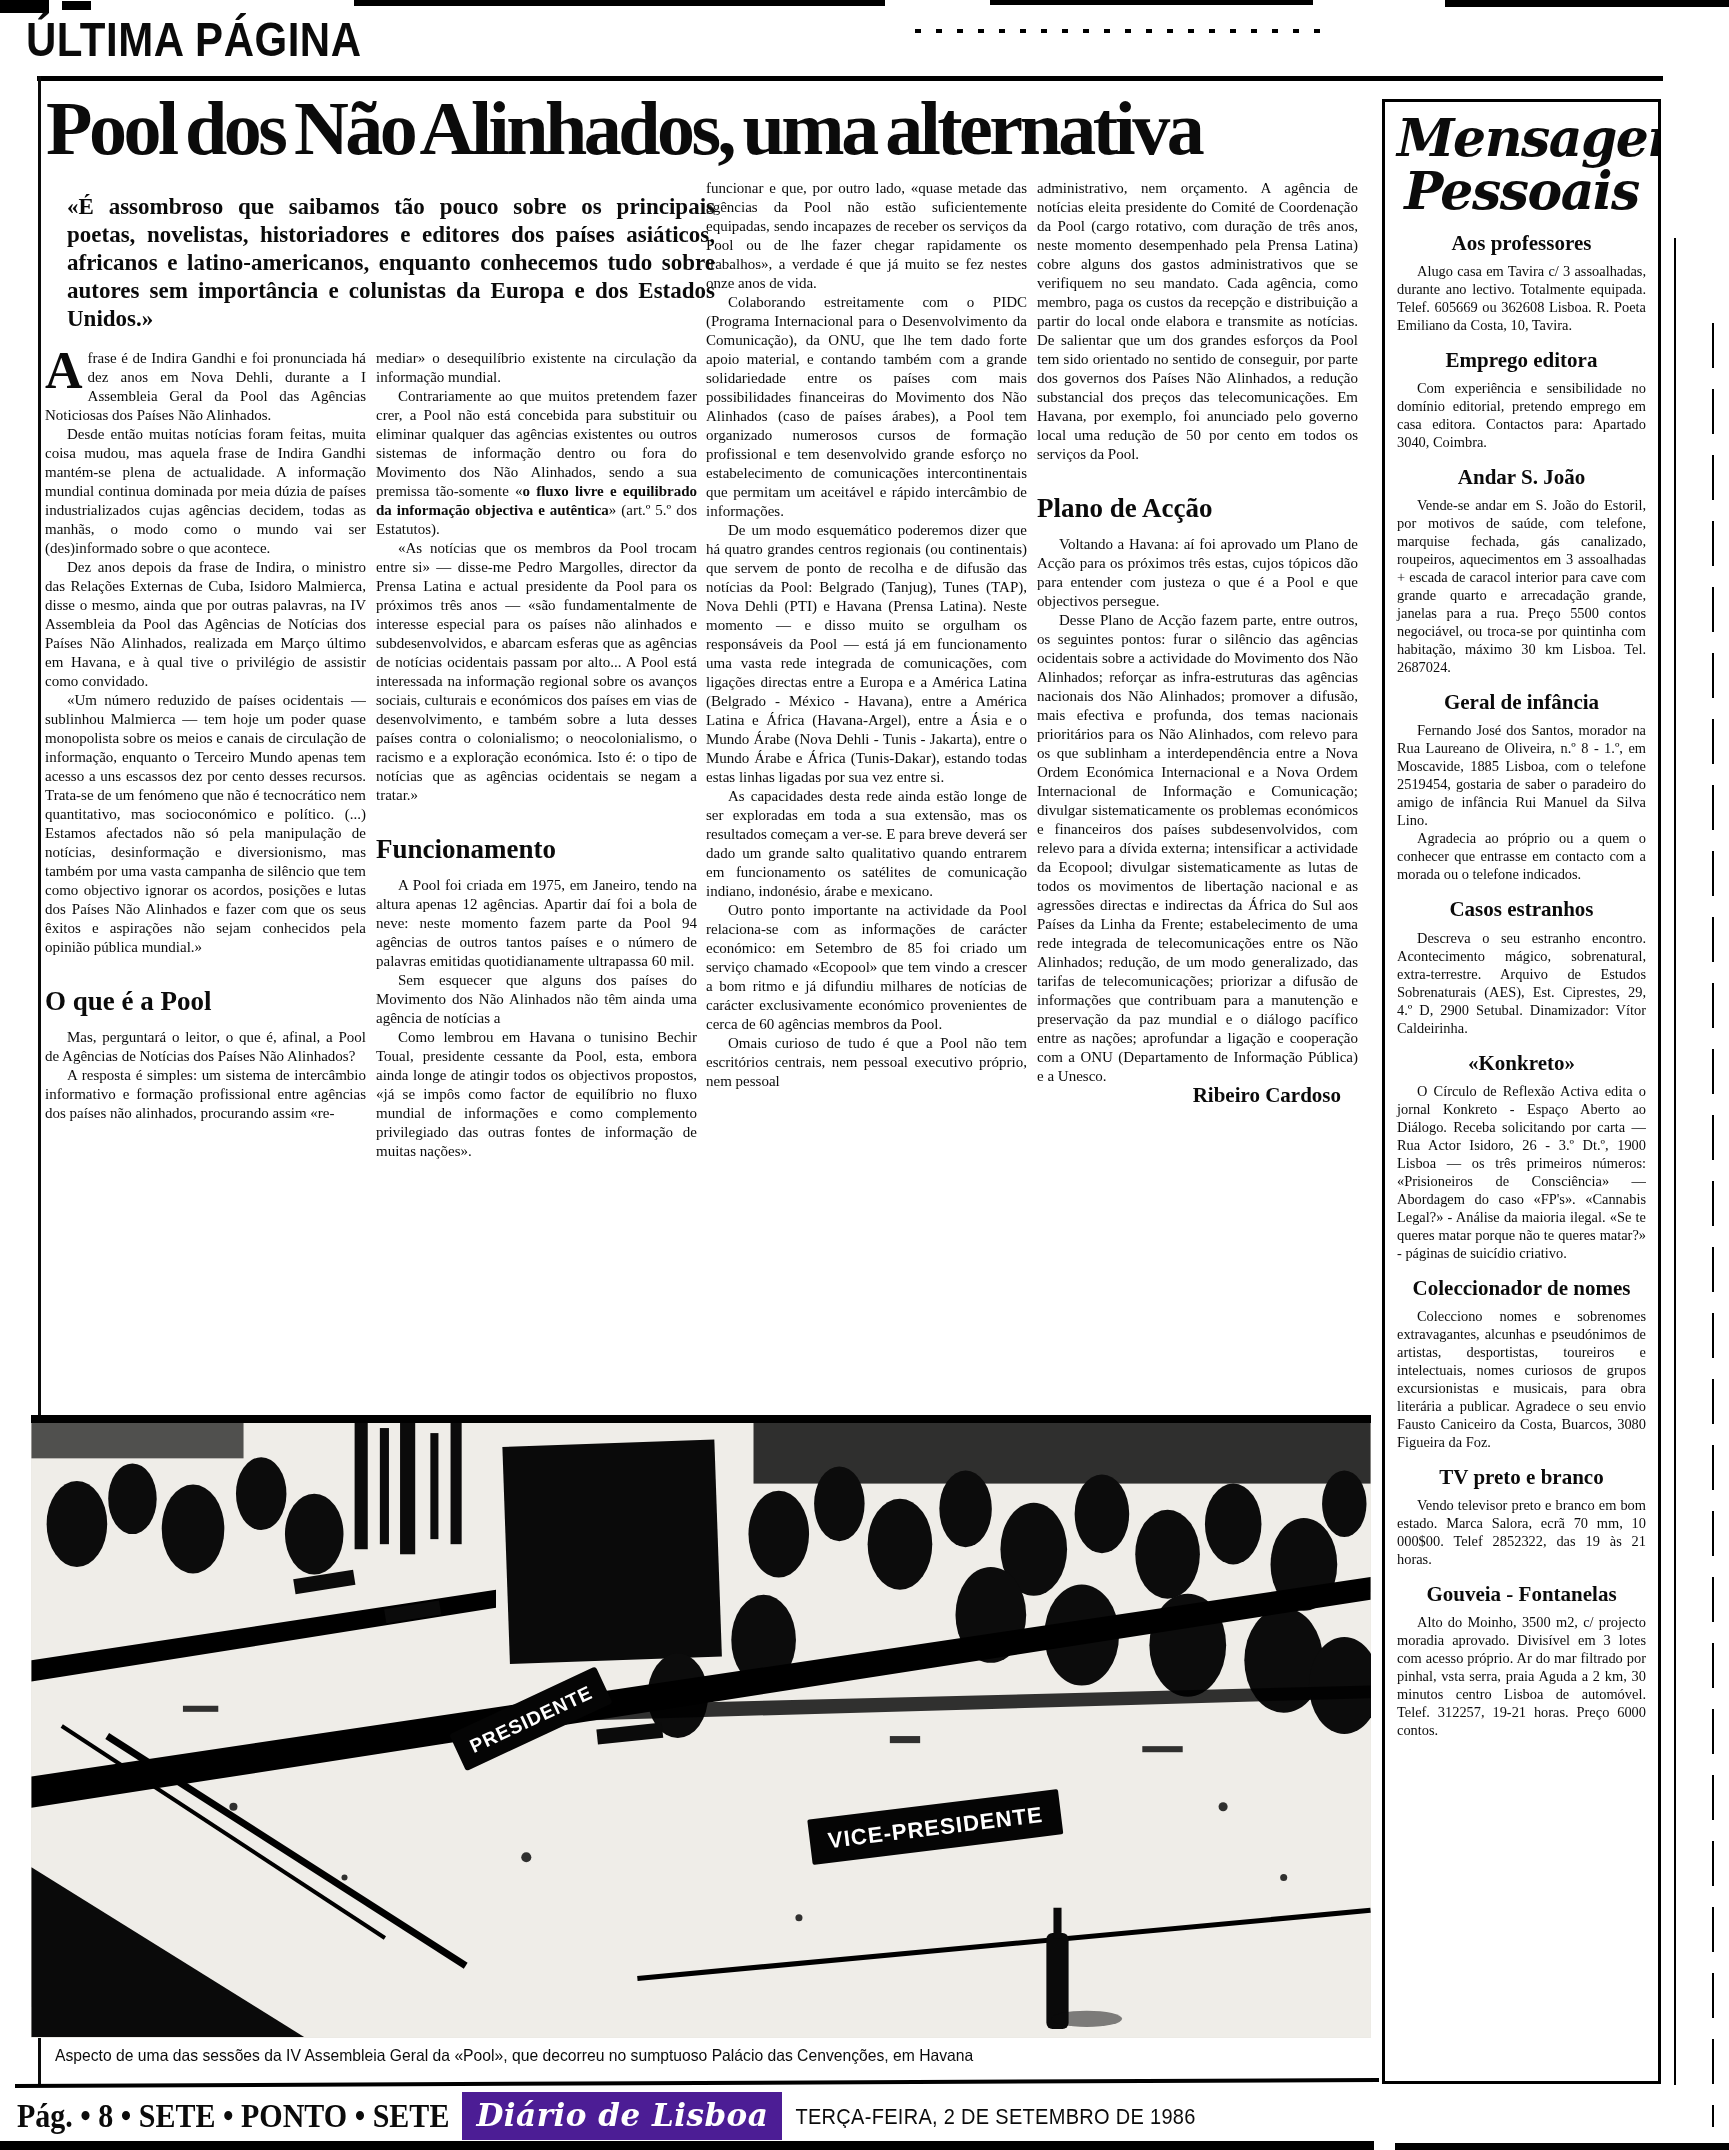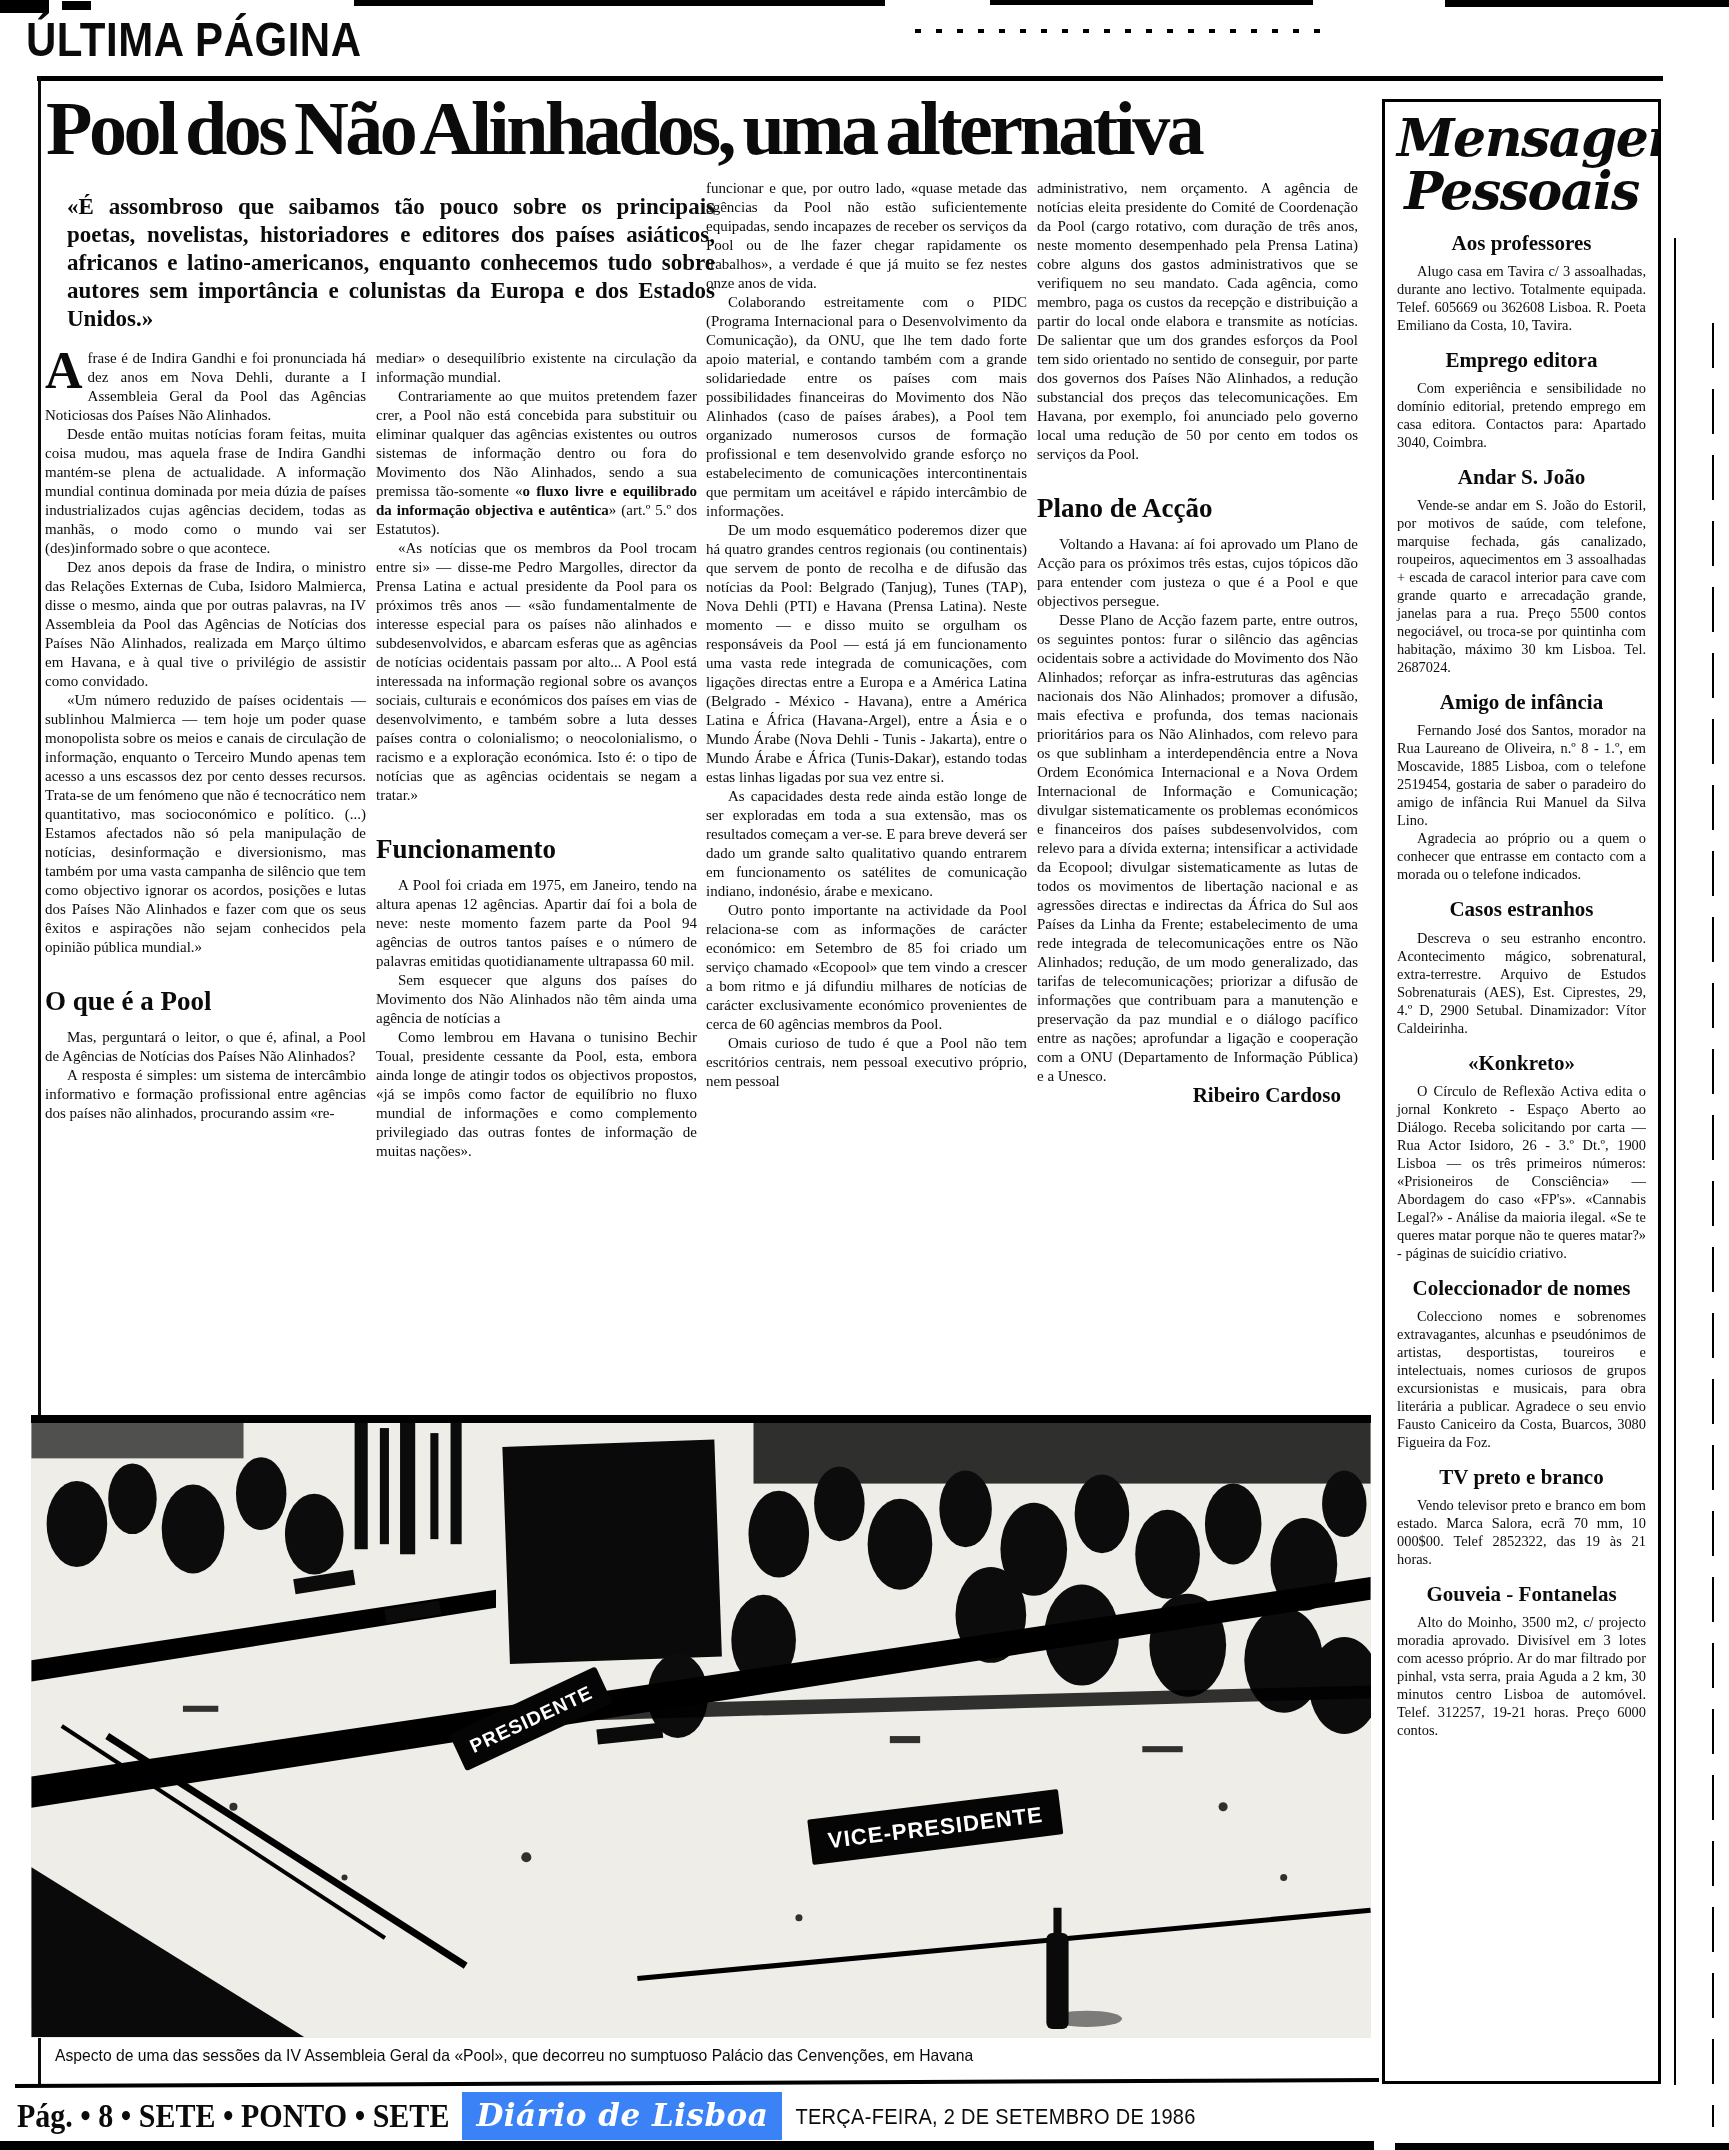--- a/index.html
+++ b/index.html
@@ -45,21 +45,21 @@
   
   .sidebar{position:absolute;left:1382px;top:99px;width:279px;height:1985px;box-sizing:border-box;
      border:3px solid #000;padding:7px 12px 5px 12px;overflow:hidden;}
   .classifieds-title{font-family:"DejaVu Serif",serif;font-style:italic;font-weight:bold;
      font-size:52px;line-height:1.02;text-align:center;letter-spacing:-1.5px;margin:2px 0 5px 0;}
   .ad-head{text-align:center;font-weight:bold;font-size:21px;margin:15px 0 7px 0;line-height:1.1;}
   .ad p{font-size:14.4px;line-height:18px;text-align:justify;text-indent:20px;margin:0;}
   
   .footer{position:absolute;left:17px;top:2092px;display:flex;align-items:center;gap:13px;white-space:nowrap;}
   .page-label{font-weight:bold;font-size:30px;letter-spacing:0px;transform:scaleY(1.1);transform-origin:left center;}
-  .masthead{background:#3b82f6;color:#fff;font-family:"DejaVu Serif",serif;font-style:italic;font-weight:bold;
+  .masthead{background:#4c1d95;color:#fff;font-family:"DejaVu Serif",serif;font-style:italic;font-weight:bold;
      font-size:31px;padding:5px 14px 7px 14px;letter-spacing:0.5px;}
   .footer-date{font-family:"Liberation Sans",sans-serif;font-size:20px;letter-spacing:0.3px;transform:scaleY(1.08);}
 </style>
 </head>
 <body>
 
 <div class="page">
 
   <div class="noise" style="left:0;top:0;width:49px;height:13px;"></div>
   <div class="noise" style="left:62px;top:1px;width:29px;height:9px;"></div>
@@ -209,21 +209,21 @@
     </div>
     <div class="ad">
       <div class="ad-head">Emprego editora</div>
       <p>Com experiência e sensibilidade no domínio editorial, pretendo emprego em casa editora. Contactos para: Apartado 3040, Coimbra.</p>
     </div>
     <div class="ad">
       <div class="ad-head">Andar S. João</div>
       <p>Vende-se andar em S. João do Estoril, por motivos de saúde, com telefone, marquise fechada, gás canalizado, roupeiros, aquecimentos em 3 assoalhadas + escada de caracol interior para cave com grande quarto e arrecadação grande, janelas para a rua. Preço 5500 contos negociável, ou troca-se por quintinha com habitação, máximo 30 km Lisboa. Tel. 2687024.</p>
     </div>
     <div class="ad">
-      <div class="ad-head">Amigo de infância</div>
+      <div class="ad-head">Geral de infância</div>
       <p>Fernando José dos Santos, morador na Rua Laureano de Oliveira, n.º 8 - 1.º, em Moscavide, 1885 Lisboa, com o telefone 2519454, gostaria de saber o paradeiro do amigo de infância Rui Manuel da Silva Lino.</p>
       <p>Agradecia ao próprio ou a quem o conhecer que entrasse em contacto com a morada ou o telefone indicados.</p>
     </div>
     <div class="ad">
       <div class="ad-head">Casos estranhos</div>
       <p>Descreva o seu estranho encontro. Acontecimento mágico, sobrenatural, extra-terrestre. Arquivo de Estudos Sobrenaturais (AES), Est. Ciprestes, 29, 4.º D, 2900 Setubal. Dinamizador: Vítor Caldeirinha.</p>
     </div>
     <div class="ad">
       <div class="ad-head">«Konkreto»</div>
       <p>O Círculo de Reflexão Activa edita o jornal Konkreto - Espaço Aberto ao Diálogo. Receba solicitando por carta — Rua Actor Isidoro, 26 - 3.º Dt.º, 1900 Lisboa — os três primeiros números: «Prisioneiros de Consciência» — Abordagem do caso «FP's». «Cannabis Legal?» - Análise da maioria ilegal. «Se te queres matar porque não te queres matar?» - páginas de suicídio criativo.</p>

